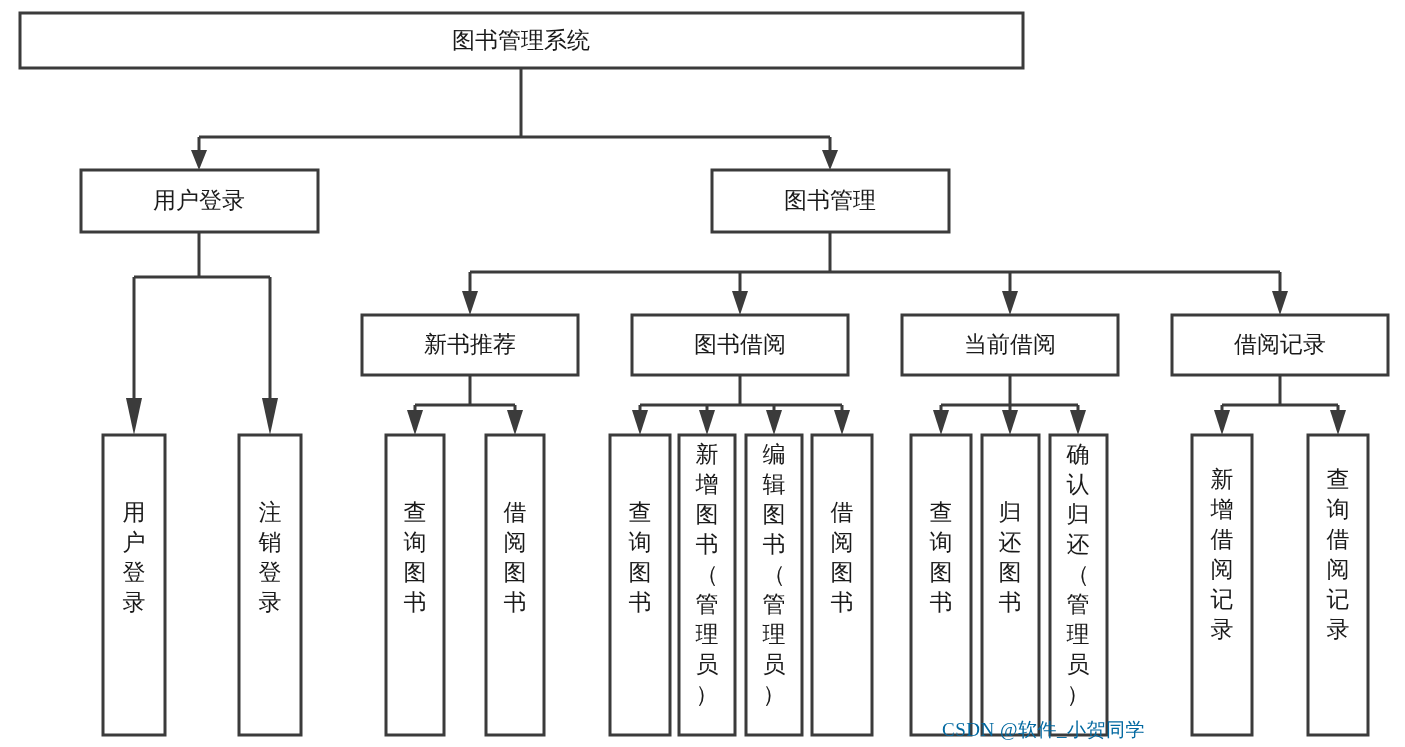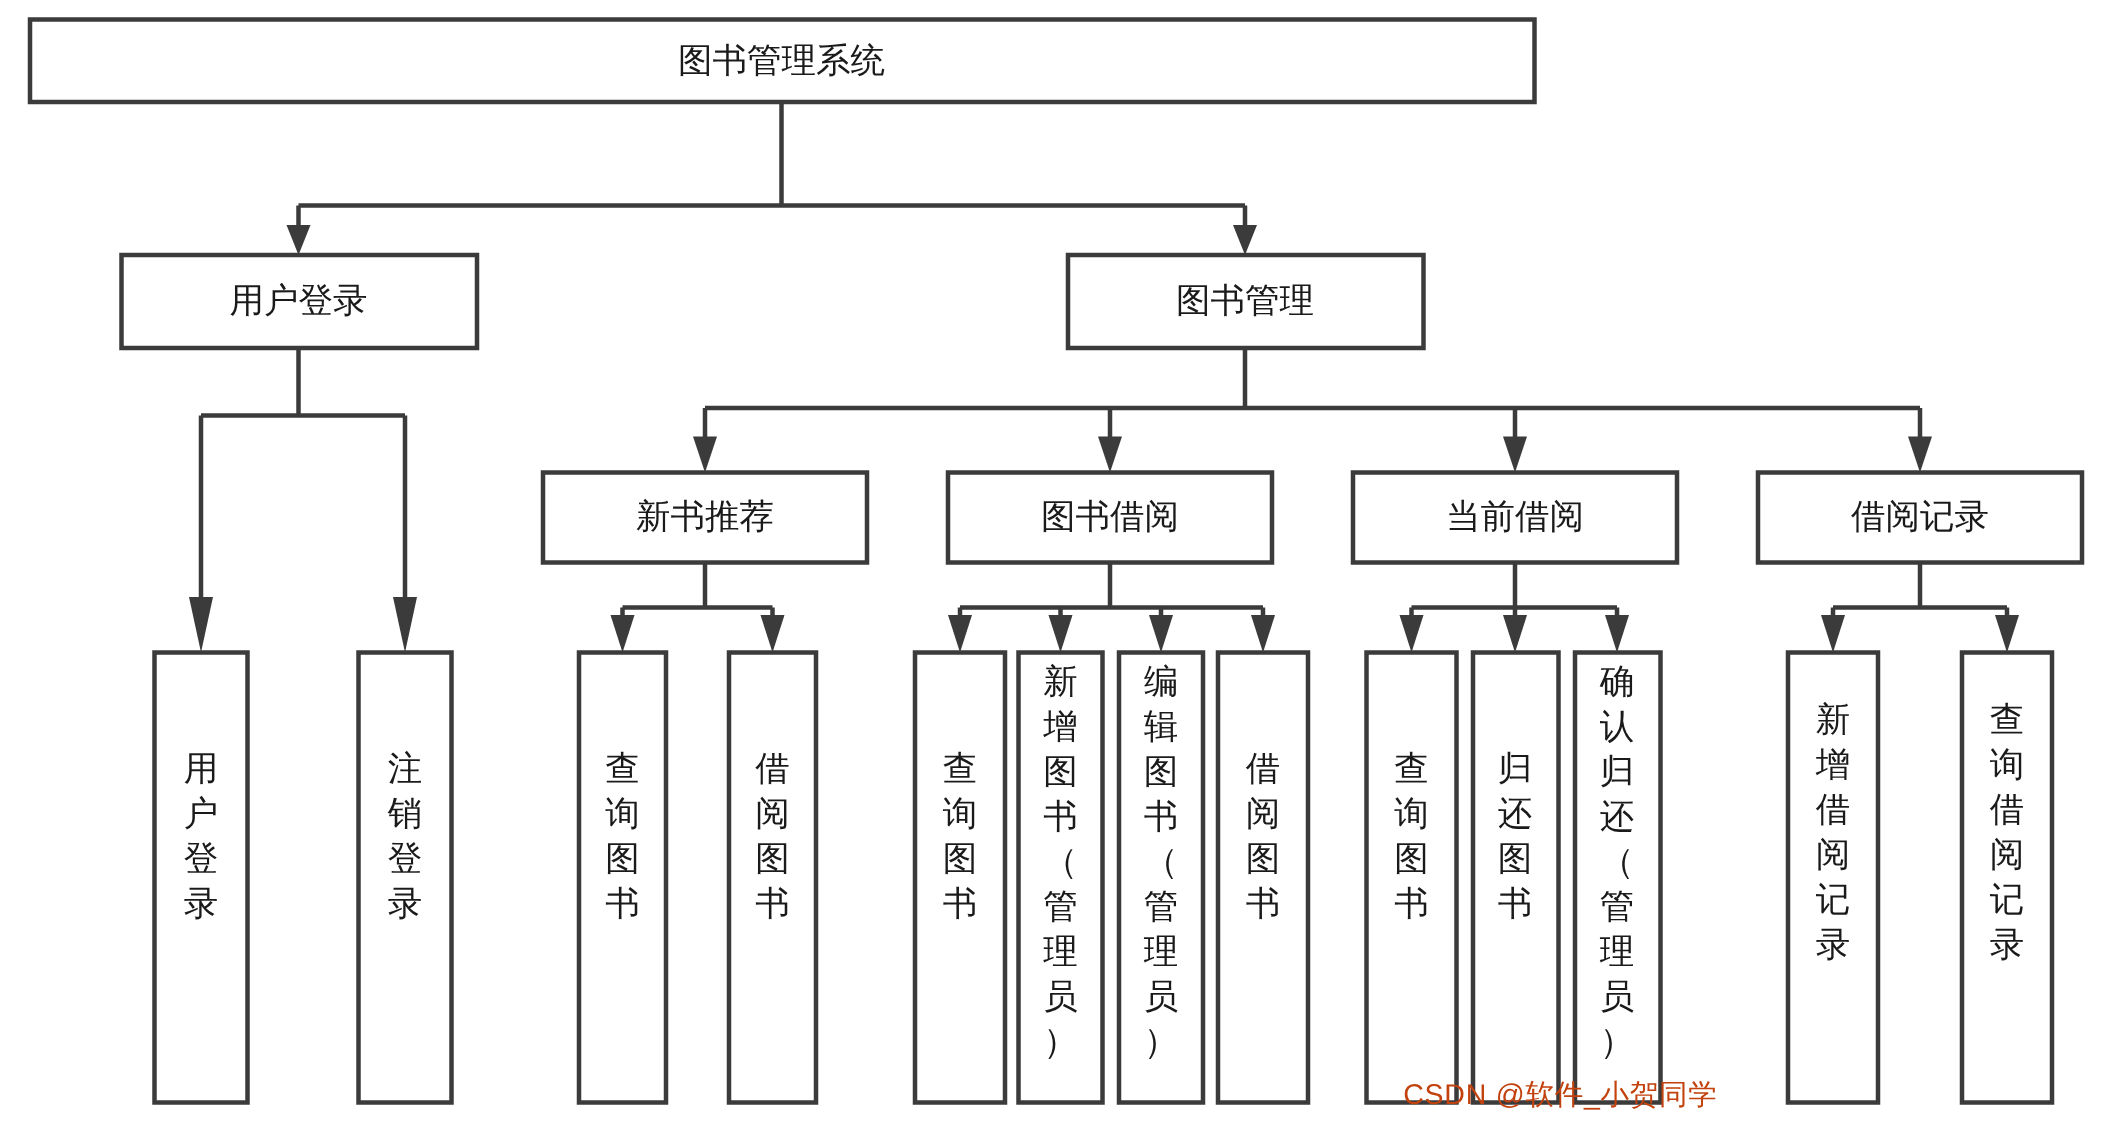--- a/index.html
+++ b/index.html
@@ -54,23 +54,23 @@
   .node-label-v {
     font-family: "Liberation Sans", "DejaVu Sans", sans-serif;
     font-size: 23px;
     fill: #1a1a1a;
     text-anchor: middle;
   }
   .watermark-text {
     position: absolute;
     right: 8px;
     bottom: 4px;
-    font-family: Liberation Sans, sans-serif;
+    font-family: Liberation Serif, serif;
     font-size: 19px;
-    color: #c2410c;
+    color: #0369a1;
     white-space: nowrap;
     letter-spacing: 0.5px;
   }
 </style>
 </head>
 <body>
 
 <div id="diagram-root">
 
   <svg class="diagram-canvas" viewBox="0 0 1405 747" xmlns="http://www.w3.org/2000/svg">

